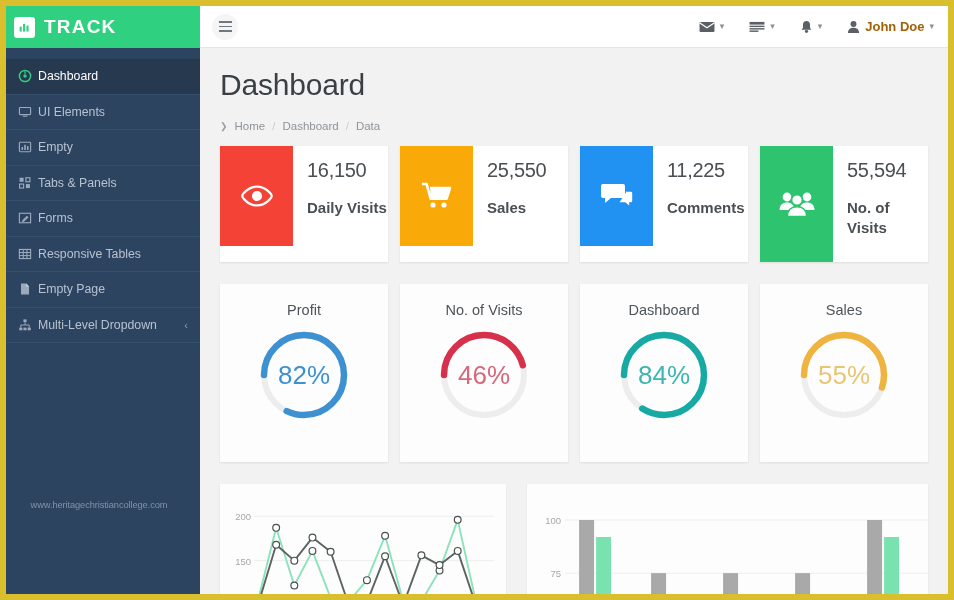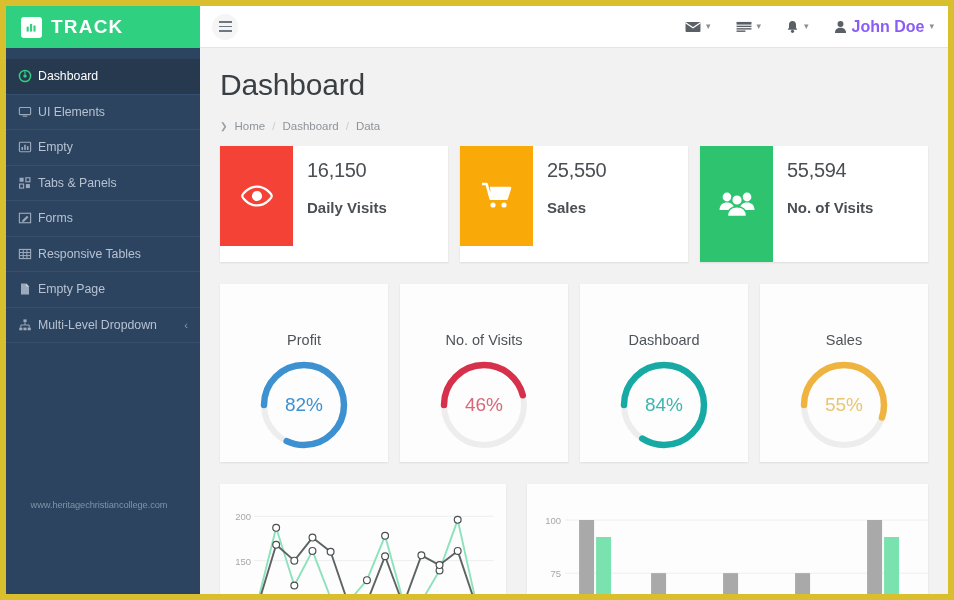--- a/index.html
+++ b/index.html
@@ -31,21 +31,21 @@
     background: #2d4460;
     position: relative;
     height: 100%;
     overflow: hidden;
   }
   .brand {
     height: 42px;
     background: #2fd07f;
     display: flex;
     align-items: center;
-    padding-left: 15px;
+    padding-left: 8px;
     gap: 9px;
   }
   .brand-logo {
     width: 21px; height: 21px;
     background: #ffffff;
     border-radius: 3px;
     display: flex; align-items: center; justify-content: center;
   }
   .brand-logo svg { display:block; }
   .brand-text {
@@ -129,21 +129,21 @@
   .hamburger .h-wrap { display:flex; flex-direction:column; align-items:flex-start; }
   .topnav { display: flex; align-items: center; gap: 25px; }
   .topnav-item {
     display: flex; align-items: center; gap: 5px;
     color: #555a5e;
     font-size: 12px;
     cursor: pointer;
   }
   .topnav-item .glyph { color: #5a6066; display:flex; align-items:center; }
   .topnav-item .dd { color: #8b9097; font-size: 9px; line-height: 1; }
-  .username { font-size: 16px; font-weight: bold; color: #8b5cf6; }
+  .username { font-size: 13px; font-weight: bold; color: #a16207; }
 
   .content {
     flex: 1 1 auto;
     padding: 0 20px;
     overflow: hidden;
   }
   .page-title {
     font-size: 30px;
     color: #3a3f44;
     font-weight: normal;
@@ -207,29 +207,28 @@
     box-shadow: 0 1px 2px rgba(0,0,0,0.09);
     padding: 18px 0 22px;
     text-align: center;
     min-width: 0;
     height: 178px;
   }
   .donut-title {
     font-size: 14.5px;
     color: #4e5358;
     margin-bottom: 9px;
-    margin-top: 30px;
   }
   .donut-wrap { display:flex; justify-content:center; }
   .donut { position: relative; width: 96px; height: 96px; }
   .donut svg { display:block; transform: rotate(-90deg); }
   .donut-val {
     position: absolute; inset: 0;
     display: flex; align-items: center; justify-content: center;
-    font-size: 19px;
+    font-size: 26px;
   }
 
   
   .chart-row { display: flex; gap: 21px; }
   .chart-card {
     background: #fdfdfd;
     box-shadow: 0 1px 2px rgba(0,0,0,0.09);
     padding: 9px 8px 0 8px;
     height: 120px;
     overflow: hidden;
@@ -447,20 +446,32 @@
                   <circle cx="12" cy="23" r="2.6" fill="#fff"></circle>
                   <circle cx="23" cy="23" r="2.6" fill="#fff"></circle>
                 </svg>
           </div>
           <div class="stat-body">
             <div class="stat-num">25,550</div>
             <div class="stat-label">Sales</div>
           </div>
         </div>
 
+        <div class="stat-card">
+          <div class="stat-icon" style="background:#2191f2;height:100px;">
+            <svg width="34" height="28" viewBox="0 0 34 28">
+                  <path d="M3 2 h20 a2 2 0 0 1 2 2 v10 a2 2 0 0 1 -2 2 h-12 l-6 5 v-5 h-2 a2 2 0 0 1 -2 -2 v-10 a2 2 0 0 1 2 -2 Z" fill="#fff"></path>
+                  <path d="M27 9 h4 a2 2 0 0 1 2 2 v8 a2 2 0 0 1 -2 2 h-1 v4 l-5 -4 h-6" fill="#fff" stroke="#2191f2" stroke-width="1.6"></path>
+                </svg>
+          </div>
+          <div class="stat-body">
+            <div class="stat-num">11,225</div>
+            <div class="stat-label">Comments</div>
+          </div>
+        </div>
 
         <div class="stat-card">
           <div class="stat-icon" style="background:#2dc36f;height:116px;">
             <svg width="36" height="28" viewBox="0 0 36 28">
                   <circle cx="8" cy="7" r="4.4" fill="#fff"></circle>
                   <circle cx="28" cy="7" r="4.4" fill="#fff"></circle>
                   <path d="M0.5 20 C0.5 14.6 4 12.4 8 12.4 C12 12.4 15.5 14.6 15.5 20 Z" fill="#fff"></path>
                   <path d="M20.5 20 C20.5 14.6 24 12.4 28 12.4 C32 12.4 35.5 14.6 35.5 20 Z" fill="#fff"></path>
                   <circle cx="18" cy="10" r="5.4" fill="#fff" stroke="#2dc36f" stroke-width="1.6"></circle>
                   <path d="M8.4 26.5 C8.4 19.6 12.8 16.8 18 16.8 C23.2 16.8 27.6 19.6 27.6 26.5 Z" fill="#fff" stroke="#2dc36f" stroke-width="1.6"></path>

